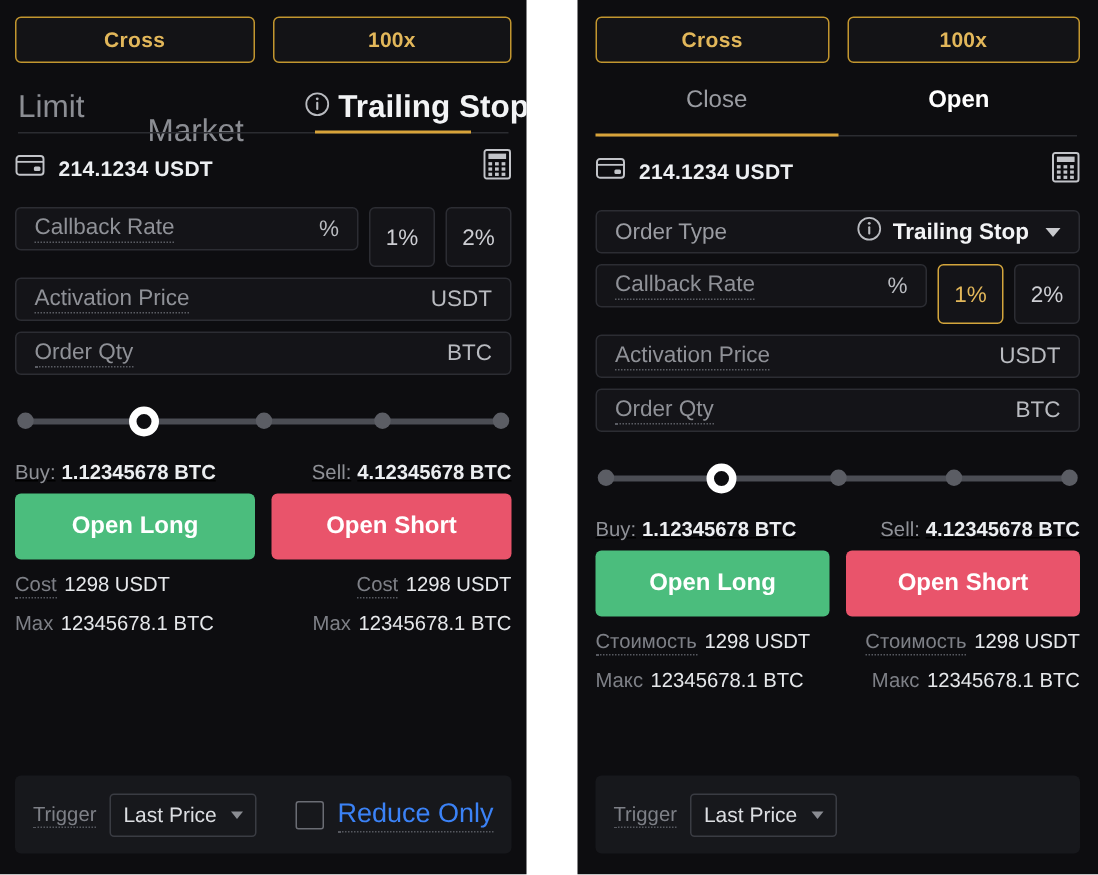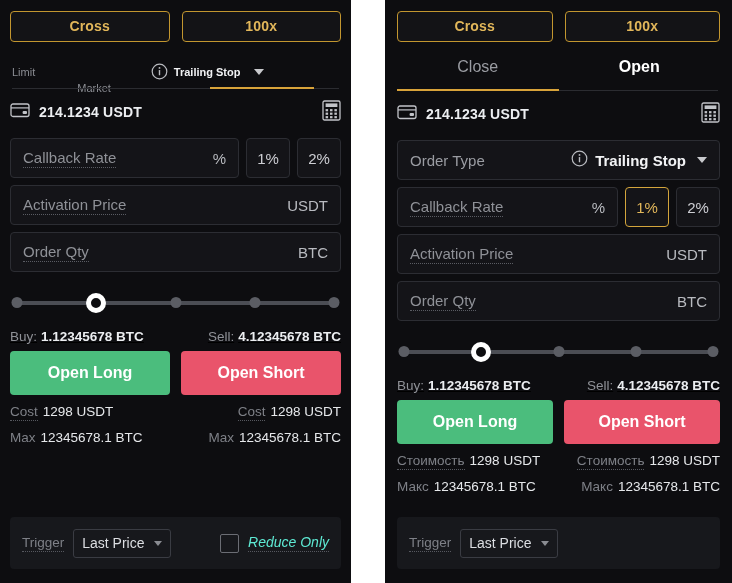--- a/index.html
+++ b/index.html
@@ -32,21 +32,21 @@
     color: #e2b75a; font-size: 14px; font-weight: bold;
     letter-spacing: .2px; cursor: pointer; user-select: none;
   }
 
   
   .tabs-left {
     position: relative; display: flex; align-items: center;
     margin-top: 13px; height: 34px;
   }
   .tab {
-    color: #8b8d93; font-size: 11px; cursor: pointer; user-select: none;
+    color: #8b8d93; font-size: 21px; cursor: pointer; user-select: none;
     white-space: nowrap;
   }
   .tab.active { color: #f2f3f5; font-weight: bold; }
   .tab-l-1 { margin-left: 2px; }
   .tab-l-2 { margin-left: 42px; margin-top: 32px; }
   .tab-l-3 { margin-left: 40px; display: flex; align-items: center; gap: 6px; }
   .caret {
     display: inline-block; width: 0; height: 0; margin-left: 8px;
     border-left: 5px solid transparent; border-right: 5px solid transparent;
     border-top: 6px solid #c8c9cd;
@@ -77,21 +77,21 @@
   .wallet-amount {
     color: #eceef1; font-size: 14px; font-weight: bold; margin-left: 9px;
     letter-spacing: .2px;
   }
   .spacer { flex: 1; }
   .icon-wallet, .icon-calc { display: block; }
 
   
   .field-row { display: flex; gap: 7px; margin-top: 7px; }
   .field {
-    flex: 1; height: 40px; border: 1px solid #2c2d33; border-radius: 4px;
+    flex: 1; height: 29px; border: 1px solid #2c2d33; border-radius: 4px;
     background: #141418; display: flex; align-items: center;
     padding: 0 12px; cursor: text;
   }
   .ph {
     color: #8f9197; font-size: 15px;
     border-bottom: 1px dotted #5a5c63; padding-bottom: 1px;
   }
   .unit { color: #b9bbc0; font-size: 15px; margin-left: auto; }
   .mini-btn {
     width: 44px; height: 40px; border: 1px solid #2c2d33; border-radius: 4px;
@@ -169,22 +169,22 @@
     width: 0; height: 0;
     border-left: 4px solid transparent; border-right: 4px solid transparent;
     border-top: 5px solid #8a8c92;
   }
   .reduce-wrap { margin-left: auto; display: flex; align-items: center; gap: 9px; cursor: pointer; }
   .checkbox {
     width: 19px; height: 19px; border: 1px solid #6b6d74; border-radius: 2px;
     background: transparent;
   }
   .reduce-label {
-    color: #5eead4; font-size: 14px;
-    border-bottom: 1px dotted #56585f; padding-bottom: 1px; font-style: italic;
+    color: #3b82f6; font-size: 18px;
+    border-bottom: 1px dotted #56585f; padding-bottom: 1px;
   }
   .info-circle { display: block; }
 </style>
 </head>
 <body>
 
 <div class="stage">
 
   <div class="panel" id="panel-left">
     <div class="inner">

